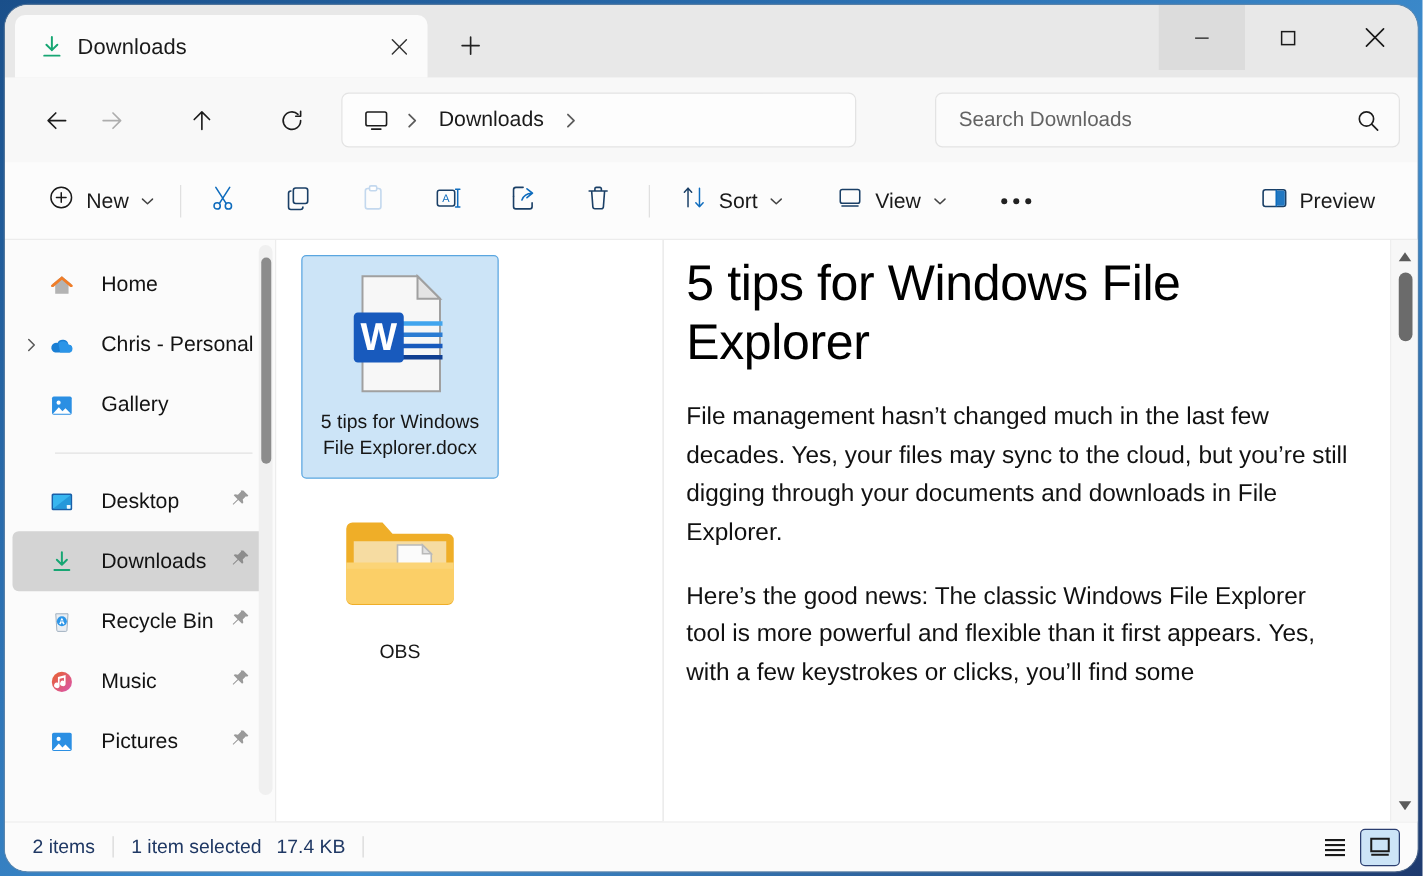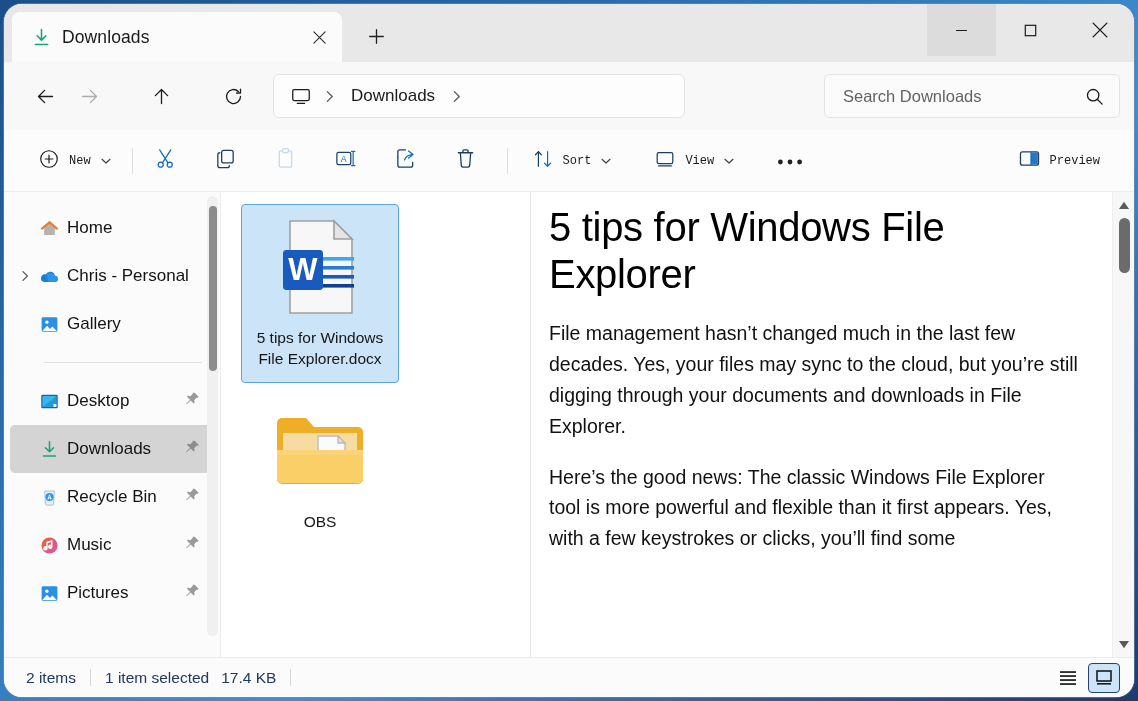--- a/index.html
+++ b/index.html
@@ -95,21 +95,21 @@
     background: #fdfdfd;
     border: 1px solid #e3e3e3;
     border-radius: 6px;
     display: flex; align-items: center;
     padding: 0 10px 0 16px;
     gap: 6px;
   }
   .crumb-txt { font-size: 17px; color: #1a1a1a; padding: 0 4px; }
   .crumb-sep { color: #5c5c5c; display: flex; align-items: center; padding: 0 5px; }
   #searchbox {
-    width: 296px; height: 44px;
+    width: 372px; height: 44px;
     margin-left: auto;
     background: #fbfbfb;
     border: 1px solid #e3e3e3;
     border-radius: 6px;
     display: flex; align-items: center;
     padding: 0 14px 0 18px;
   }
   #search-input {
     flex: 1; border: none; outline: none; background: transparent;
     font-family: inherit; font-size: 16.5px; color: #1a1a1a;
@@ -126,21 +126,21 @@
     flex: none;
   }
   .cmd {
     height: 40px; border-radius: 6px;
     display: flex; align-items: center; gap: 9px;
     padding: 0 10px;
     color: #1a1a1a;
   }
   .cmd.icononly { width: 46px; justify-content: center; padding: 0; }
   .cmd.disabled { color: #bdbdbd; }
-  .cmd-label { font-size: 12px; font-family: Liberation Mono, monospace; }
+  .cmd-label { font-size: 17px; }
   .cmd-gap { width: 14px; }
   .vdivider { width: 1px; height: 26px; background: #e0e0e0; margin: 0 10px; }
   .chev { display: flex; align-items: center; color: #444; }
 
   
   #body { flex: 1; display: flex; min-height: 0; background: #fff; }
 
   
   #sidebar {
     width: 216px; flex: none;
@@ -148,21 +148,21 @@
     position: relative;
     padding-top: 12px;
     overflow: hidden;
   }
   .nav-item {
     height: 48px;
     margin: 0 8px 0 6px;
     border-radius: 5px;
     display: flex; align-items: center;
     padding-left: 28px;
-    gap: 7px;
+    gap: 21px;
     position: relative;
   }
   .nav-item.selected { background: #d4d4d4; }
   .nav-item .ni-label {
     font-size: 17px; color: #131313;
     white-space: nowrap; overflow: hidden;
   }
   .nav-icon { width: 22px; height: 22px; flex: none; display: flex; align-items: center; justify-content: center; }
   .expander {
     position: absolute; left: 6px; top: 50%;

